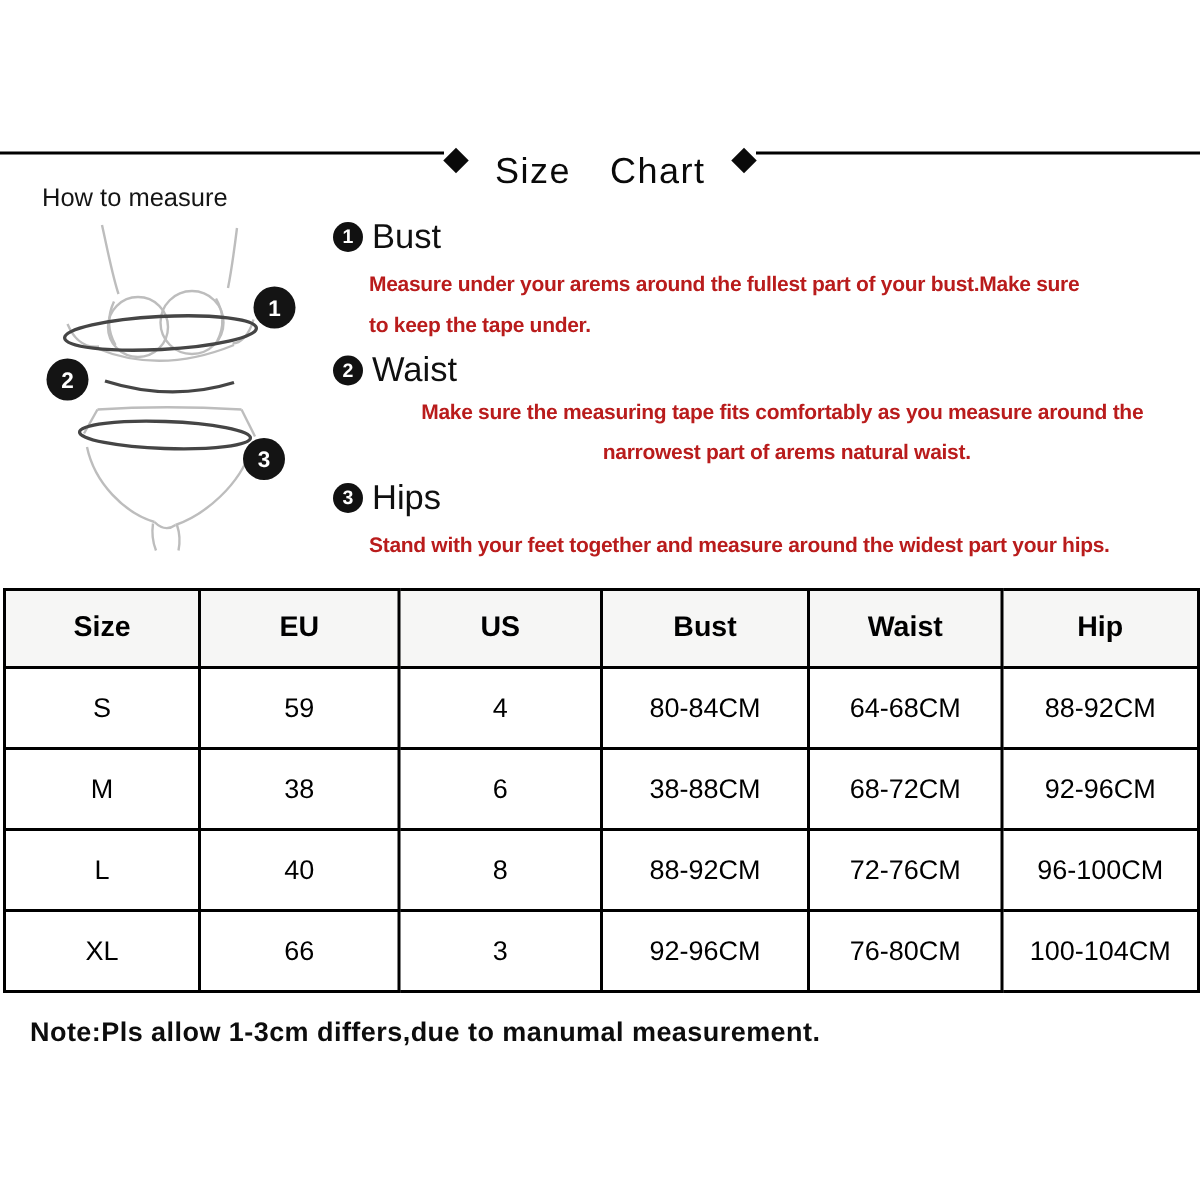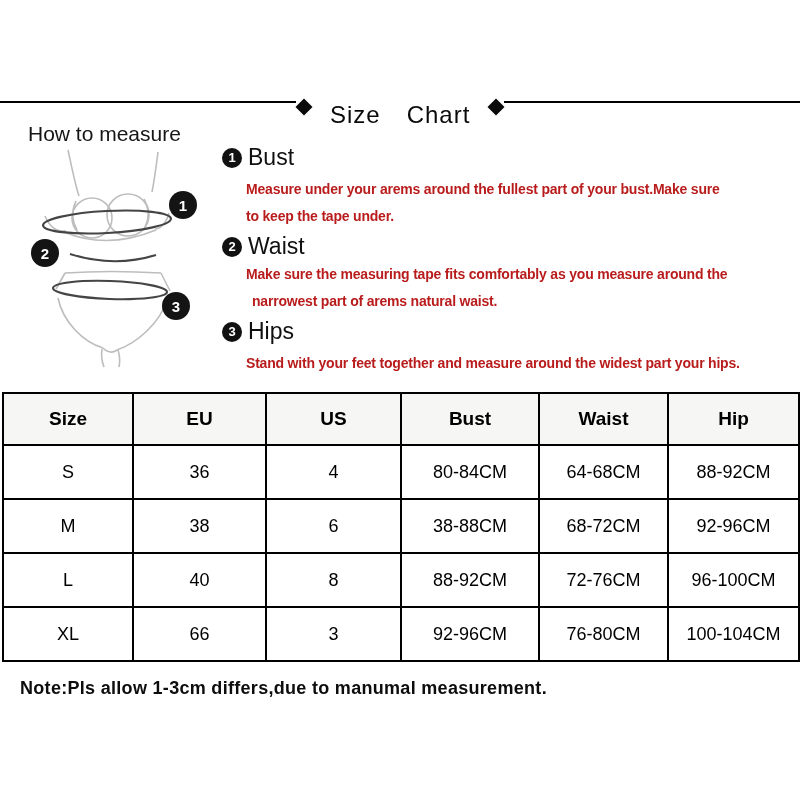--- a/index.html
+++ b/index.html
@@ -21,41 +21,41 @@
     width: 12px; height: 12px; background: #0a0a0a;
     transform: rotate(45deg); flex: none; margin: 0 2px;
   }
   .title-text {
     margin: 0 18px; white-space: nowrap; font-size: 24px;
     letter-spacing: 1px; color: #0a0a0a;
   }
   .title-text .word2 { margin-left: 26px; }
 
   
-  .howto-title { position: absolute; left: 28px; top: 122px; font-size: 21px; color: #151515; }
+  .howto-title { position: absolute; left: 28px; top: 122px; font-size: 17px; color: #151515; }
   .illustration { position: absolute; left: 18px; top: 138px; }
 
   
   .section { position: absolute; left: 222px; width: 575px; }
   .sec-bust  { top: 144px; }
   .sec-waist { top: 233px; }
   .sec-hips  { top: 318px; }
   .sec-head { display: flex; align-items: center; gap: 6px; }
   .sec-marker {
     width: 20px; height: 20px; border-radius: 50%; background: #111;
     color: #fff; font-size: 13px; font-weight: 700; line-height: 20px;
     text-align: center; flex: none;
   }
   .sec-label { font-size: 23px; color: #101010; }
   .sec-body {
     margin-top: 5px; padding-left: 24px;
     font-size: 14px; font-weight: 700; letter-spacing: -0.2px;
     line-height: 27px; color: #b91c1c;
   }
-  .sec-waist .sec-body { margin-top: 1px; }
+  .sec-waist .sec-body { margin-top: 1px; text-align: center; }
   .sec-body .line { white-space: nowrap; }
   .sec-body .line.indent { padding-left: 6px; }
 
   
   .size-table {
     position: absolute; left: 2px; top: 392px; width: 796px;
     border-collapse: collapse; table-layout: fixed; text-align: center;
   }
   .size-table th, .size-table td { border: 2px solid #000; padding: 0; }
   .size-table th { height: 50px; font-size: 19px; font-weight: 700; background: #f6f6f5; color: #000; }
@@ -183,21 +183,21 @@
         <th>EU</th>
         <th>US</th>
         <th>Bust</th>
         <th>Waist</th>
         <th>Hip</th>
       </tr>
     </thead>
     <tbody>
       <tr>
         <td>S</td>
-        <td>36</td>
+        <td>59</td>
         <td>4</td>
         <td>80-84CM</td>
         <td>64-68CM</td>
         <td>88-92CM</td>
       </tr>
       <tr>
         <td>M</td>
         <td>38</td>
         <td>6</td>
         <td>38-88CM</td>

